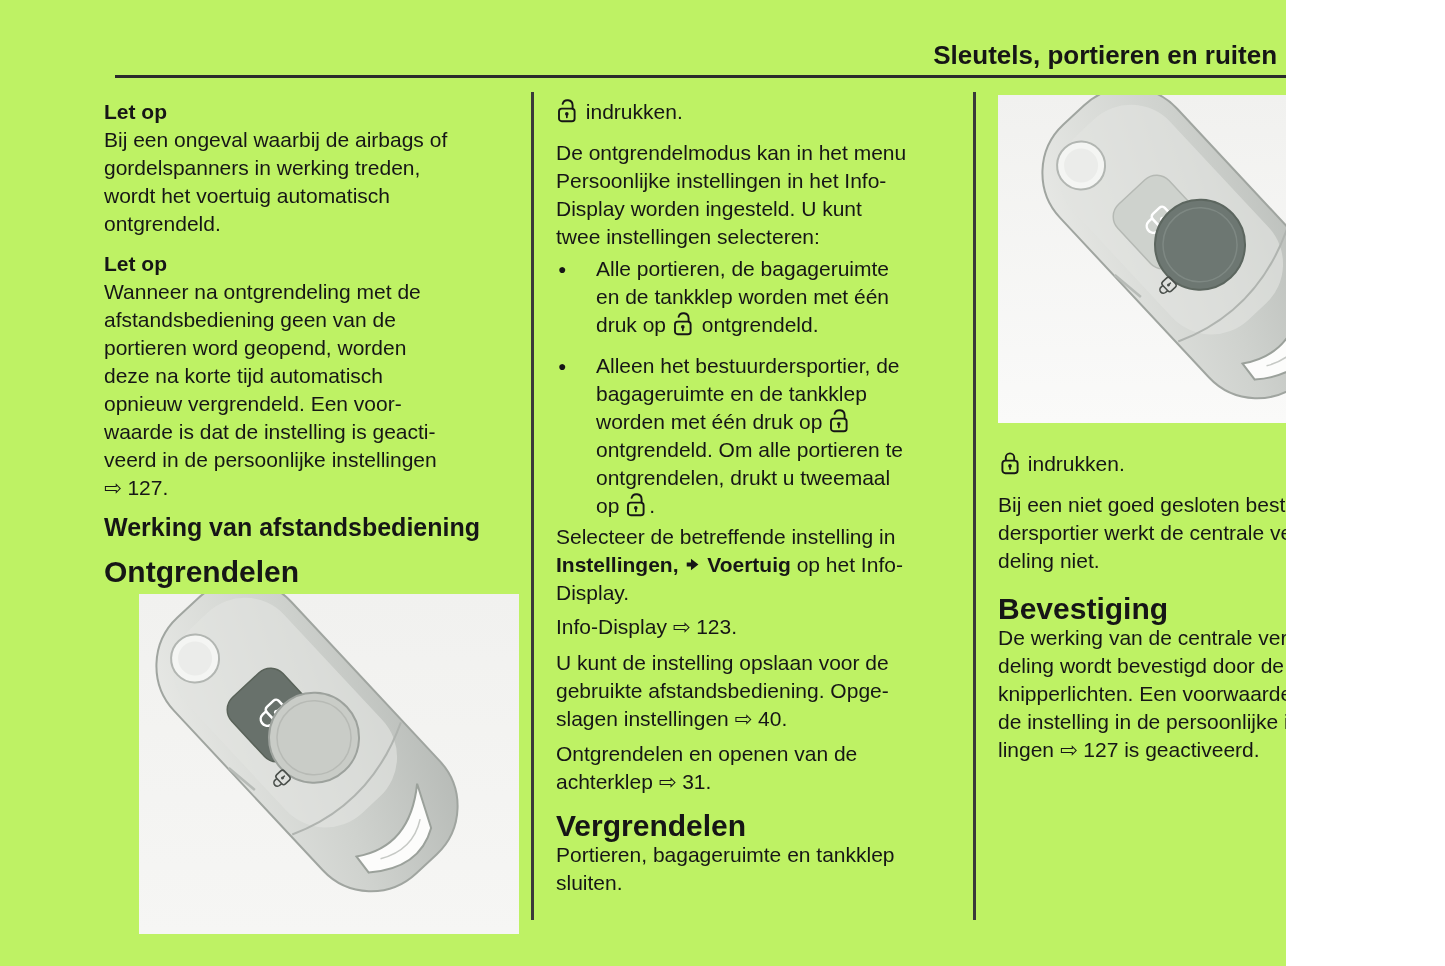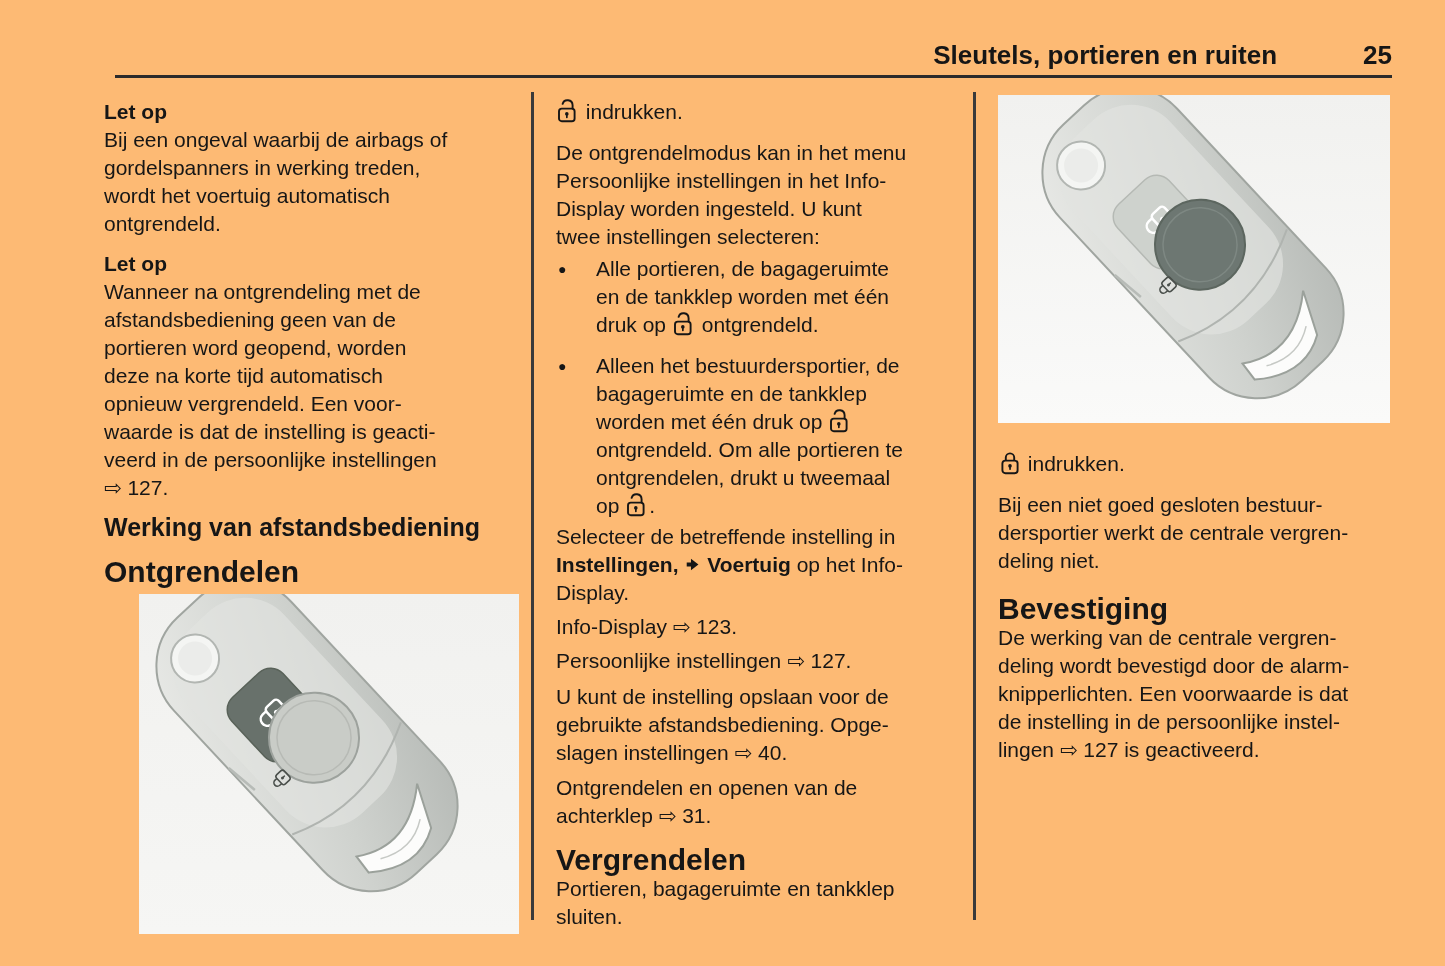--- a/index.html
+++ b/index.html
@@ -1,21 +1,21 @@
 <!DOCTYPE html>
 <html><head>
 <meta charset="utf-8">
 <style>
   html,body{margin:0;padding:0;}
   body{
     width:1445px;height:966px;background:#ffffff;
     font-family:"Liberation Sans","DejaVu Sans",sans-serif;
     color:#161616;
   }
-  .page{position:relative;width:1445px;height:966px;overflow:hidden;background:#fdba74;}
+  .page{position:relative;width:1286px;height:966px;overflow:hidden;background:#bef264;}
 
   
   .header{
     position:absolute;top:40px;left:115px;width:1277px;
     display:flex;justify-content:flex-end;align-items:baseline;
     font-weight:bold;font-size:26px;white-space:pre;
   }
   .header .pagenum{margin-left:86px;}
   .rule{position:absolute;top:75px;left:115px;width:1277px;height:3px;background:#2b2b2b;}
 
@@ -180,21 +180,20 @@
       </div>
     </div>
 
     <p class="pre mt3"><span>Selecteer de betreffende instelling in
 </span><b>Instellingen, </b><svg class="picon arrow">
           <use href="#menu-arrow"></use>
         </svg><b> Voertuig</b><span> op het Info-
 Display.</span></p>
 
     <p class="pre mt6">Info-Display ⇨ 123.</p>
-    <p class="pre mt6">Persoonlijke instellingen ⇨ 127.</p>
     <p class="pre mt8">U kunt de instelling opslaan voor de
 gebruikte afstandsbediening. Opge-
 slagen instellingen ⇨ 40.</p>
     <p class="pre mt7">Ontgrendelen en openen van de
 achterklep ⇨ 31.</p>
 
     <p class="sub-h mt16">Vergrendelen</p>
     <p class="pre mt1">Portieren, bagageruimte en tankklep
 sluiten.</p>
   </div>

